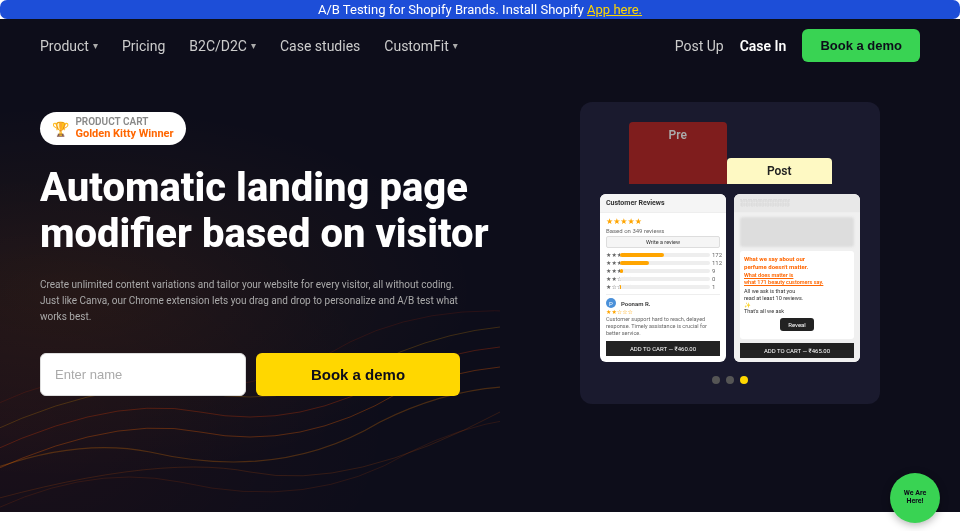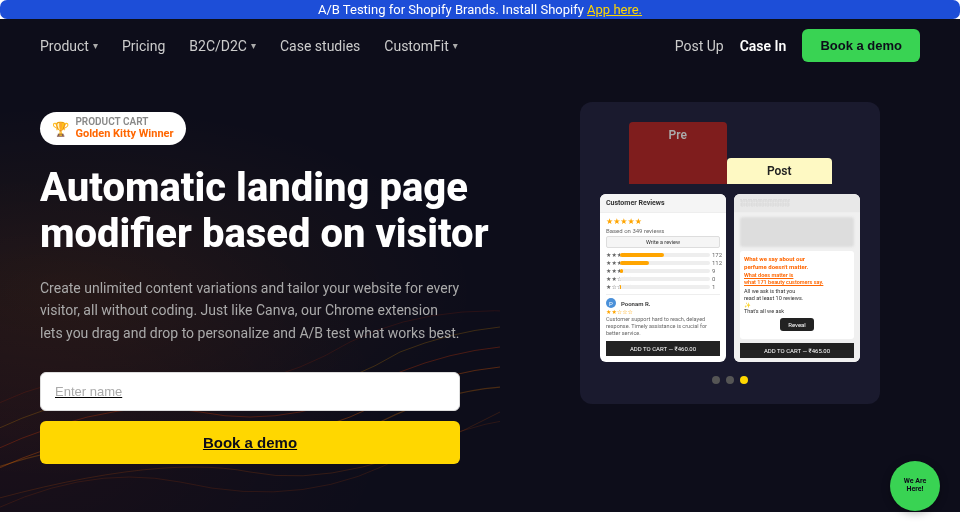--- a/index.html
+++ b/index.html
@@ -133,32 +133,31 @@
     .hero-title {
       color: white;
       font-size: 40px;
       font-weight: 800;
       line-height: 1.15;
       margin-bottom: 20px;
     }
 
     .hero-subtitle {
       color: #aaa;
-      font-size: 14px;
+      font-size: 10px;
       line-height: 1.6;
       margin-bottom: 28px;
       max-width: 420px;
     }
 
     .hero-form {
       display: flex;
-      flex-direction: column;
+      flex-direction: row;
       gap: 10px;
       max-width: 420px;
-      text-decoration: underline;
     }
 
     .hero-form-row {
       display: flex;
       gap: 10px;
     }
 
     .hero-input {
       flex: 1;
       background: white;
@@ -347,21 +346,21 @@
     
     .bottom-section {
       background: white;
       padding: 30px 40px;
       text-align: center;
     }
 
     
     .chat-bubble {
       position: fixed;
-      bottom: 20px;
+      bottom: 8px;
       right: 20px;
       width: 50px;
       height: 50px;
       background: #39d353;
       border-radius: 50%;
       display: flex;
       align-items: center;
       justify-content: center;
       cursor: pointer;
       z-index: 999;

